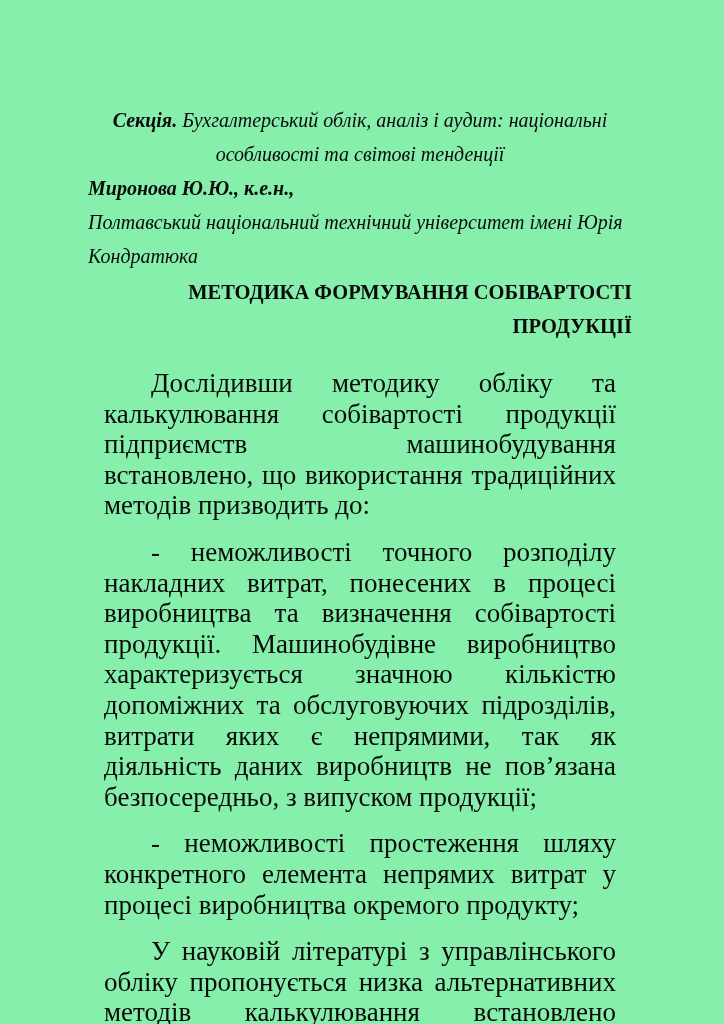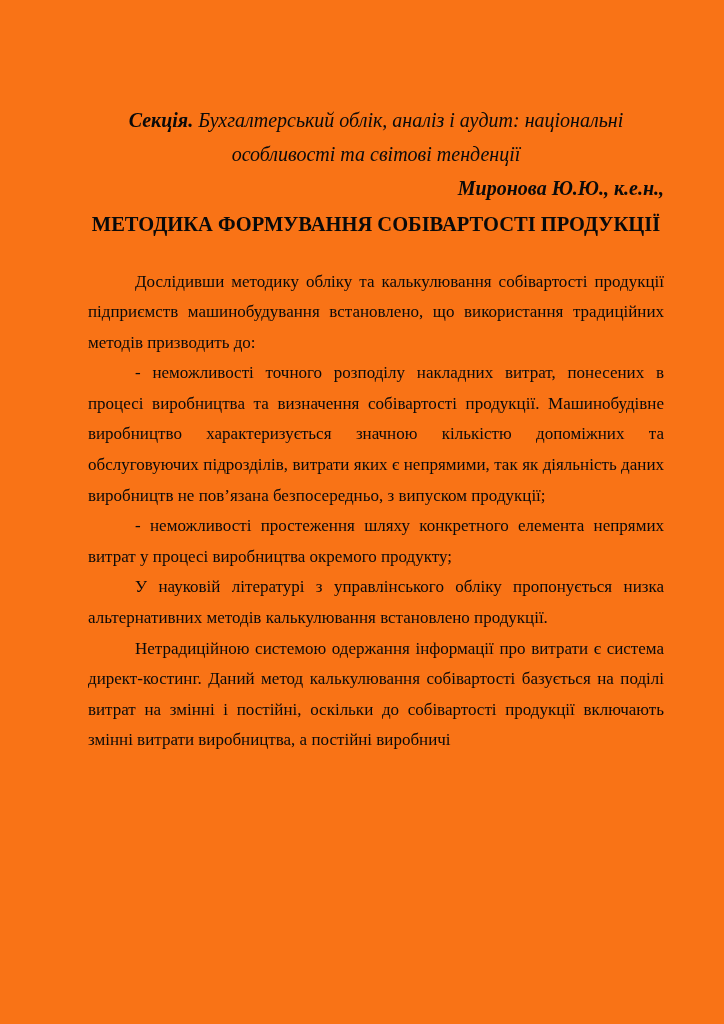--- a/index.html
+++ b/index.html
@@ -12,71 +12,72 @@
     height: 1024px;
     overflow: hidden;
     font-family: "Liberation Serif", "DejaVu Serif", serif;
     color: #0a0a0a;
     -webkit-font-smoothing: antialiased;
   }
   .page {
     box-sizing: border-box;
     width: 724px;
     height: 1024px;
-    padding: 103px 60px 0 88px;
-    background: #f97316;
+    padding: 103px 92px 0 88px;
+    background: #86efac;
   }
   .section-head {
     text-align: center;
     font-style: italic;
     font-size: 20px;
     line-height: 34px;
   }
   .section-label {
     font-weight: bold;
   }
   .byline {
-    text-align: right;
+    text-align: left;
     font-style: italic;
     font-size: 20px;
     line-height: 34px;
   }
   .byline .author {
     font-weight: bold;
   }
   .doc-title {
     margin-top: 3px;
-    text-align: center;
+    text-align: right;
     font-weight: bold;
     font-size: 20.5px;
     line-height: 33.5px;
   }
   .body-text {
     margin-top: 25px;
   }
   .body-text p {
-    margin: 0;
-    font-size: 17px;
+    margin: 16px;
+    font-size: 27px;
     line-height: 30.6px;
     text-align: justify;
     text-indent: 47px;
   }
 </style>
 </head>
 <body>
 
 <div class="page">
 
   <div class="section-head">
     <span class="section-label">Секція.</span>
     <span class="section-text">Бухгалтерський облік, аналіз і аудит: національні особливості та світові тенденції</span>
   </div>
 
   <div class="byline">
     <div class="author">Миронова Ю.Ю., к.е.н.,</div>
+    <div class="affiliation">Полтавський національний технічний університет імені Юрія Кондратюка</div>
   </div>
 
   <div class="doc-title">
     <div>МЕТОДИКА ФОРМУВАННЯ СОБІВАРТОСТІ ПРОДУКЦІЇ</div>
   </div>
 
   <div class="body-text">
     <p>Дослідивши методику обліку та калькулювання собівартості продукції підприємств машинобудування встановлено, що використання традиційних методів призводить до:</p>
     <p>- неможливості точного розподілу накладних витрат, понесених в процесі виробництва та визначення собівартості продукції. Машинобудівне виробництво характеризується значною кількістю допоміжних та обслуговуючих підрозділів, витрати яких є непрямими, так як діяльність даних виробництв не пов’язана безпосередньо, з випуском продукції;</p>
     <p>- неможливості простеження шляху конкретного елемента непрямих витрат у процесі виробництва окремого продукту;</p>

